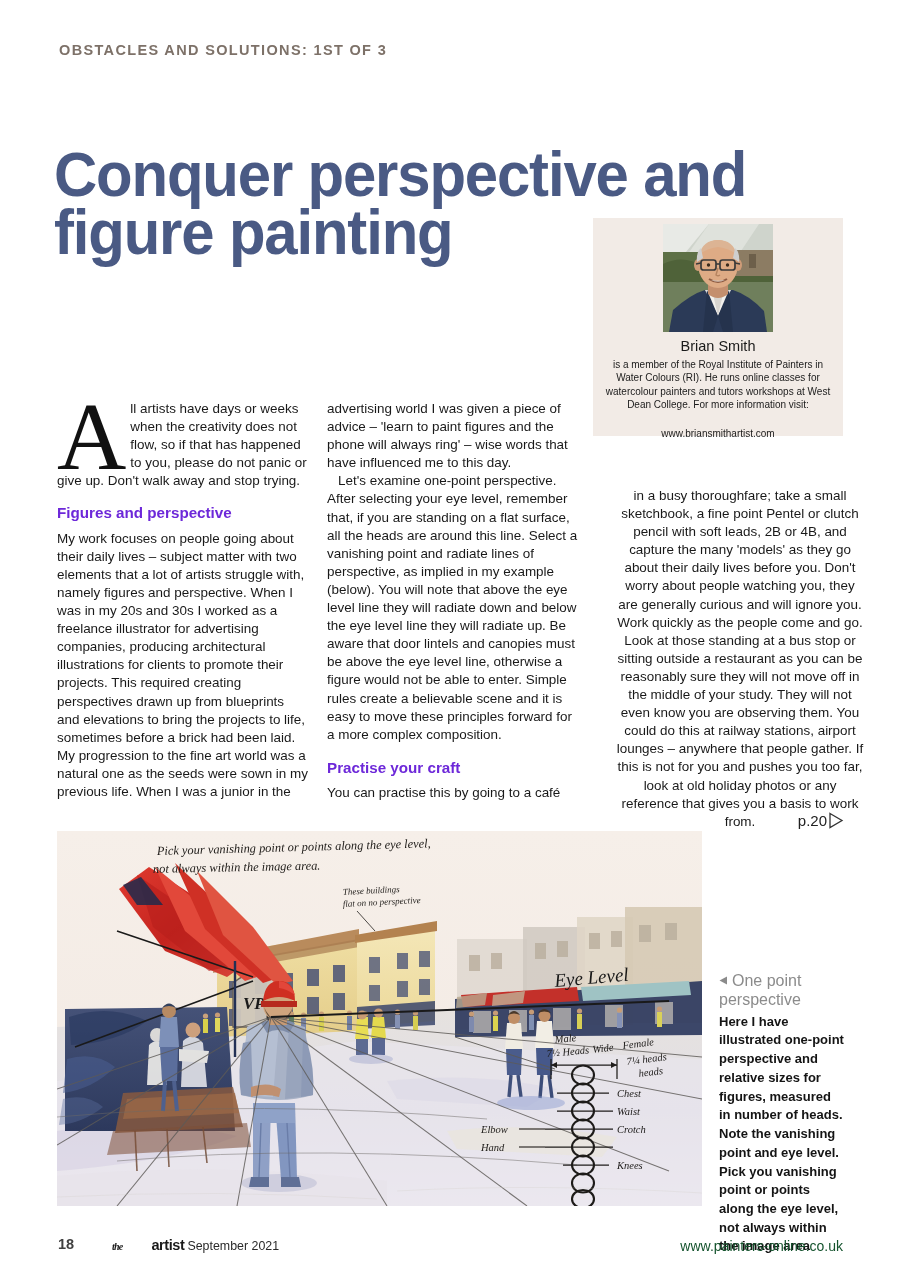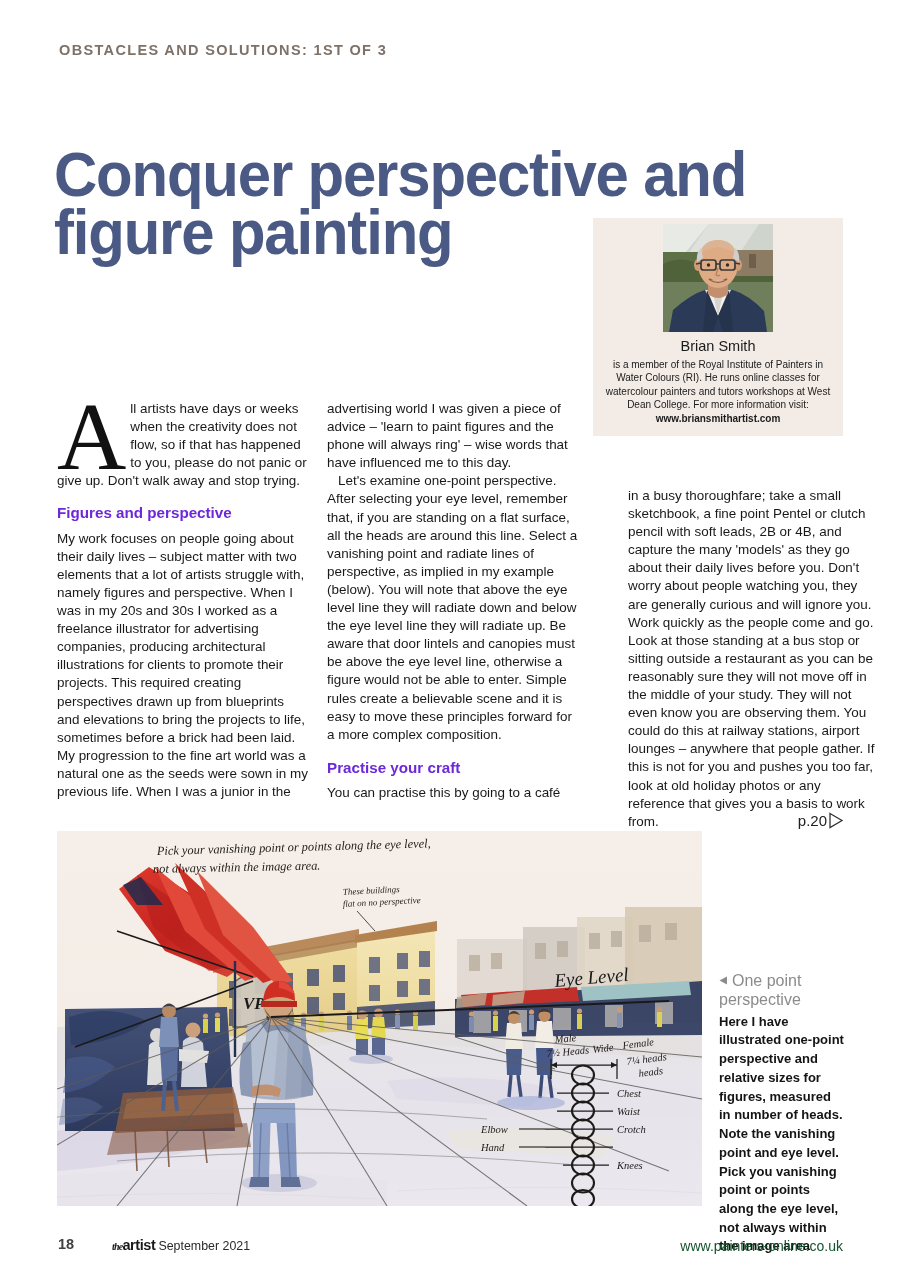--- a/index.html
+++ b/index.html
@@ -45,35 +45,35 @@
   }
   .bio-photo svg{display:block;width:110px;height:108px;}
   .bio-name{
     position:absolute;left:0;top:120px;width:250px;text-align:center;
     font-size:14.5px;color:#1b1b1b;
   }
   .bio-text{
     position:absolute;left:10px;top:140px;width:230px;text-align:center;
     font-size:10px;line-height:1.33;color:#1b1b1b;
   }
-  .bio-url{font-weight:bold;display:block;margin-top:1px;}
+  .bio-url{font-weight:normal;display:block;margin-top:16px;}
 
   
   .col{position:absolute;font-size:13.45px;line-height:1.345;color:#191919;text-align:left;}
   .col p{margin:0;}
   .col p + p{text-indent:11px;}
   .col h3{
     margin:14px 0 7px 0;font-size:15.2px;font-weight:bold;color:#6d28d9;
     line-height:1.2;
   }
   .col h3.tight{margin-top:15px;}
 
   #col1{left:57px;top:400px;width:253px;}
   #col2{left:327px;top:400px;width:253px;}
-  #col3{left:628px;top:487px;width:250px;}
+  #col3{left:615px;top:487px;width:250px;text-align:center;}
 
   .dropcap{
     float:left;font-family:"Liberation Serif",serif;
     font-size:96px;line-height:0.73;font-weight:400;
     margin:2px 4px -4px 0;color:#111;
   }
 
   
   .contmark{
     position:absolute;left:594px;top:812px;width:250px;
@@ -106,21 +106,21 @@
   .pagenum{
     position:absolute;left:58px;top:0;font-size:14.5px;font-weight:bold;color:#404040;
   }
   .logo{
     position:absolute;left:112px;top:1px;font-size:14px;color:#1a1a1a;white-space:nowrap;
   }
   .logo .the{
     font-family:"Liberation Serif",serif;font-style:italic;font-weight:bold;
     font-size:10px;letter-spacing:-0.8px;
   }
-  .logo .artist{font-weight:bold;font-size:14.5px;letter-spacing:-0.4px;}
+  .logo .artist{font-weight:bold;font-size:14.5px;letter-spacing:-0.4px;margin-left:29px;}
   .logo .issue{font-size:12.4px;color:#2a2a2a;margin-left:3px;}
   .siteurl{
     position:absolute;right:58px;top:2px;font-size:14px;color:#14532d;
   }
 </style>
 </head>
 <body>
 
 <div class="page">
 

